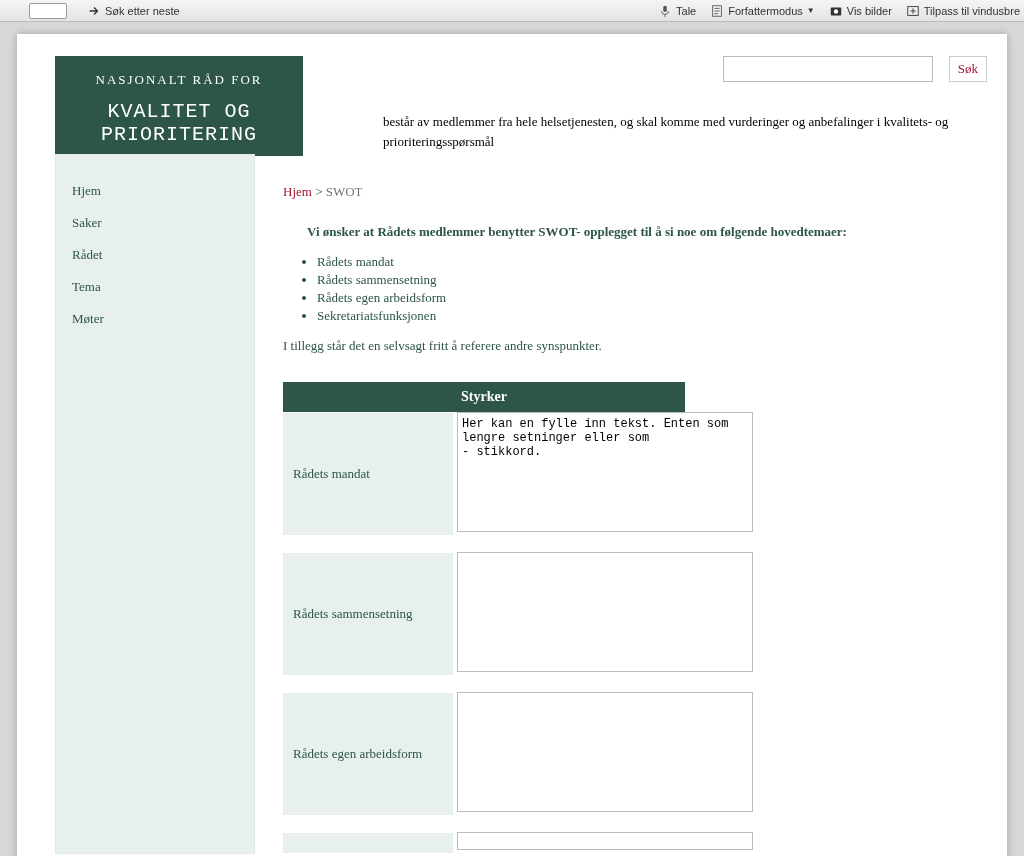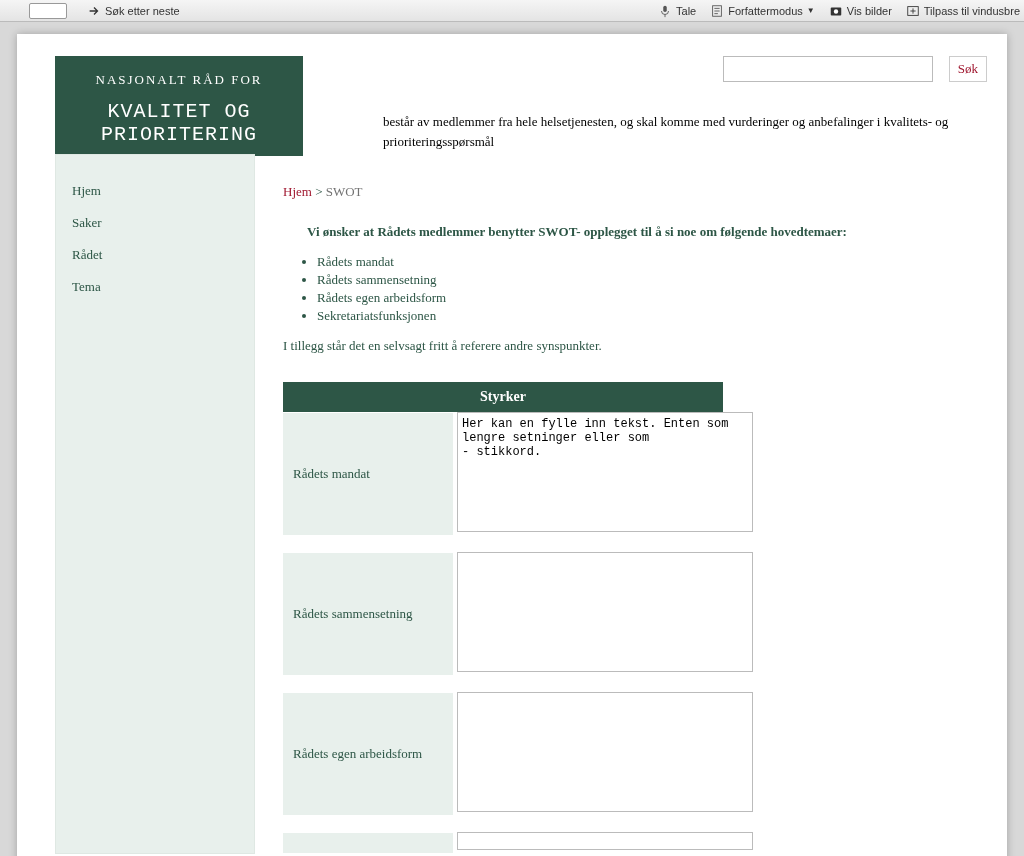--- a/index.html
+++ b/index.html
@@ -124,21 +124,21 @@
   .bullets { margin: 0 0 14px 34px; }
   .bullets li { margin-bottom: 2px; }
   .footnote { margin-bottom: 28px; }
 
   .table-head {
     background: #2d5646;
     color: #fff;
     font-weight: bold;
     text-align: center;
     padding: 7px 0;
-    width: 440px;
+    width: 402px;
     font-family: Georgia, serif;
     font-size: 14px;
   }
   .form-row {
     display: flex;
     align-items: center;
     margin-bottom: 16px;
   }
   .form-label-cell {
     width: 170px;
@@ -238,20 +238,21 @@
       <div class="tagline">består av medlemmer fra hele helsetjenesten, og skal komme med vurderinger og anbefalinger i kvalitets- og prioriteringsspørsmål</div>
     </div>
   </div>
 
   <div class="body-row">
     <div class="sidebar">
       <div class="nav-item">Hjem</div>
       <div class="nav-item">Saker</div>
       <div class="nav-item">Rådet</div>
       <div class="nav-item">Tema</div>
+      <div class="nav-item">Møter</div>
     </div>
 
     <div class="main">
       <div class="breadcrumb">
         <span class="home-link">Hjem</span>
         <span class="sep">&gt;</span>
         <span class="current">SWOT</span>
       </div>
 
       <div class="intro-bold">Vi ønsker at Rådets medlemmer benytter SWOT- opplegget til å si noe om følgende hovedtemaer:</div>

